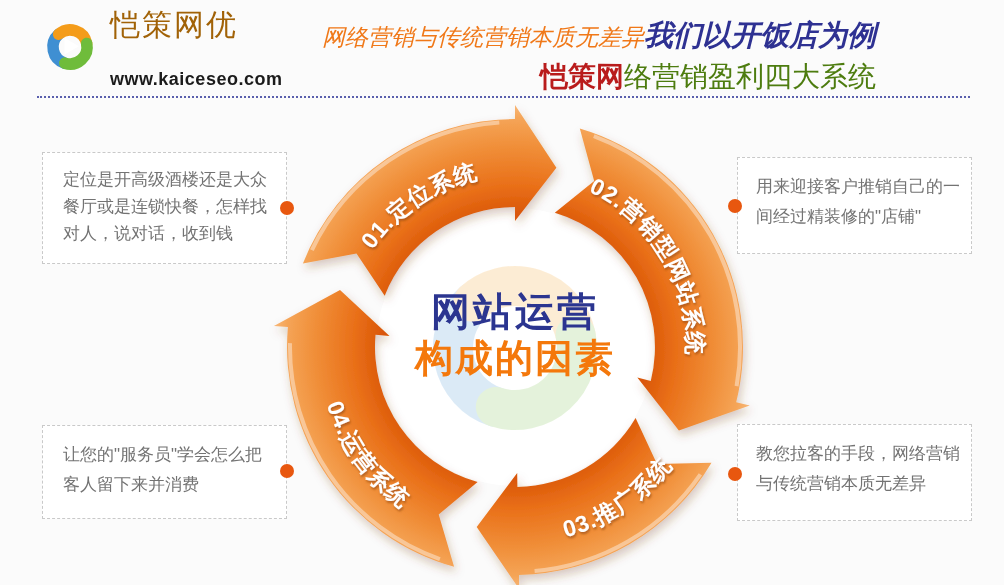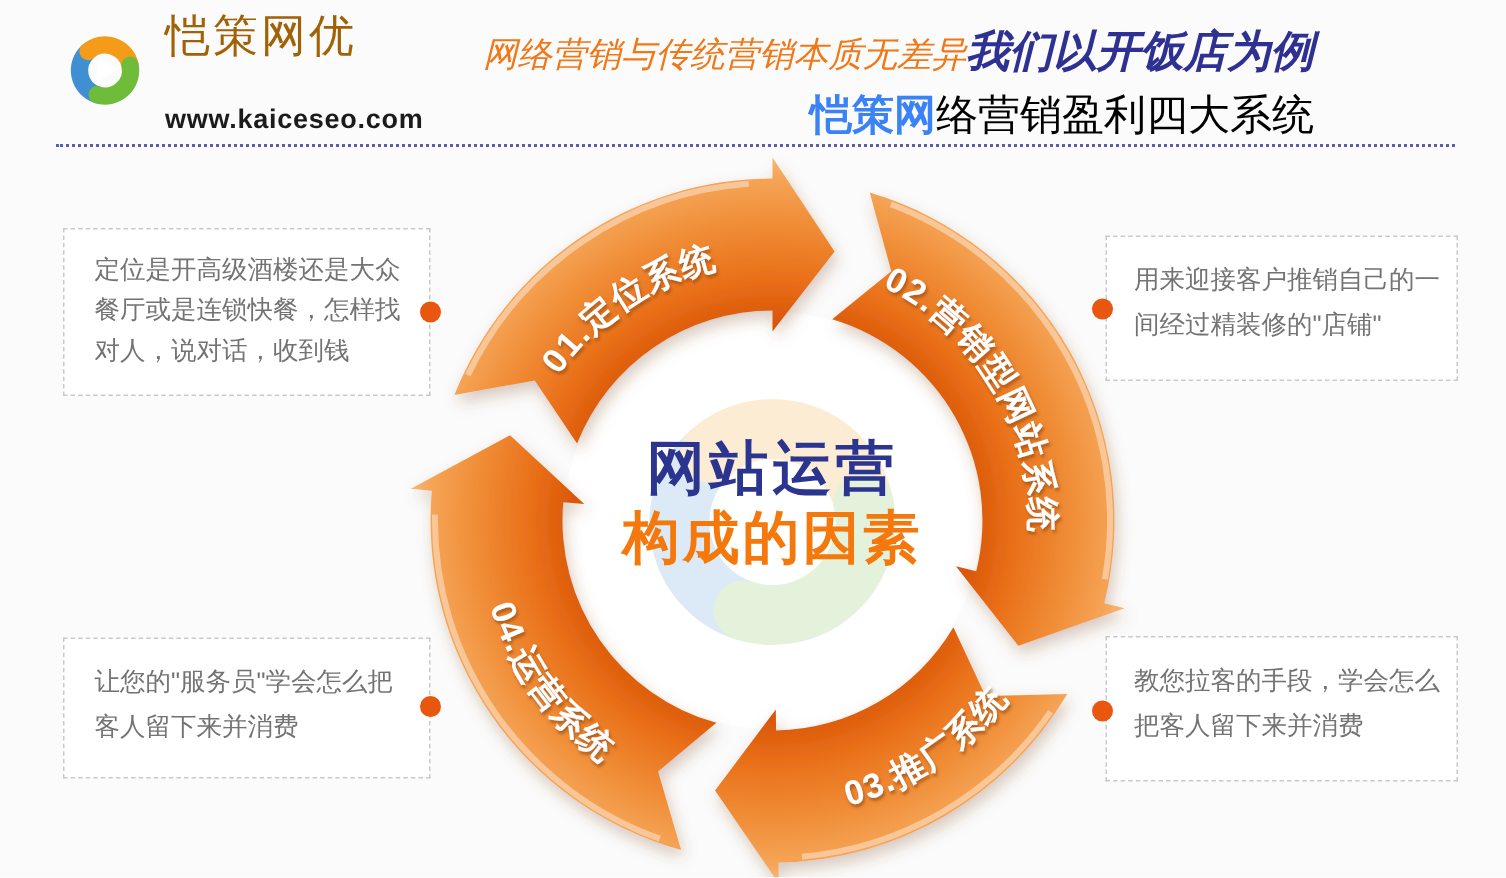--- a/index.html
+++ b/index.html
@@ -12,22 +12,22 @@
   .logo{position:absolute; left:36px; top:8px; display:flex; align-items:center;}
   .logo-icon{width:68px; height:68px;}
   .logo-text{margin-left:6px;}
   .logo-name{font-size:30px; font-weight:normal; color:#a16207; letter-spacing:2px; line-height:34px;}
   .logo-url{font-size:18px; font-weight:bold; color:#1b1b1b; letter-spacing:0.5px;margin-top:27px;}
   .headline{position:absolute; top:20px; right:128px; text-align:right; white-space:nowrap;}
   .hl1{line-height:30px;font-style:italic;}
   .hl1 .orange{font-size:23px; color:#F07818;}
   .hl1 .navy{font-size:29px; font-weight:bold; color:#2E3192;}
   .hl2{line-height:32px; margin-top:6px;}
-  .hl2 .navy{font-size:28px; font-weight:bold; color:#3b82f6;}
-  .hl2 .orange{font-size:28px; color:#000000;}
+  .hl2 .navy{font-size:28px; font-weight:bold; color:#b91c1c;}
+  .hl2 .orange{font-size:28px; color:#4d7c0f;}
   .divider{position:absolute; left:37px; top:96px; width:933px; border-top:2px dotted #3f44a0; opacity:.85;}
   
   .note{
     position:absolute; box-sizing:border-box;
     border:1px dashed #c9c9c9; background:#fff;
     color:#737373; font-size:17px;
   }
   .note p{margin:0;}
   .note-tl{left:42px;  top:152px; width:245px; height:112px; padding:13px 10px 0 20px; line-height:27px;}
   .note-tr{left:737px; top:157px; width:235px; height:97px;  padding:14px 10px 0 18px; line-height:30px;}
@@ -134,21 +134,21 @@
   <div class="note note-tl">
     <p>定位是开高级酒楼还是大众餐厅或是连锁快餐，怎样找对人，说对话，收到钱</p>
   </div>
   <div class="note note-tr">
     <p>用来迎接客户推销自己的一间经过精装修的"店铺"</p>
   </div>
   <div class="note note-bl">
     <p>让您的"服务员"学会怎么把客人留下来并消费</p>
   </div>
   <div class="note note-br">
-    <p>教您拉客的手段，学会怎么把客人留下来并消费</p>
+    <p>教您拉客的手段，网络营销与传统营销本质无差异</p>
   </div>
 
   <span class="dot dot-tl"></span>
   <span class="dot dot-tr"></span>
   <span class="dot dot-bl"></span>
   <span class="dot dot-br"></span>
 
 </div>
 
 </body></html>

